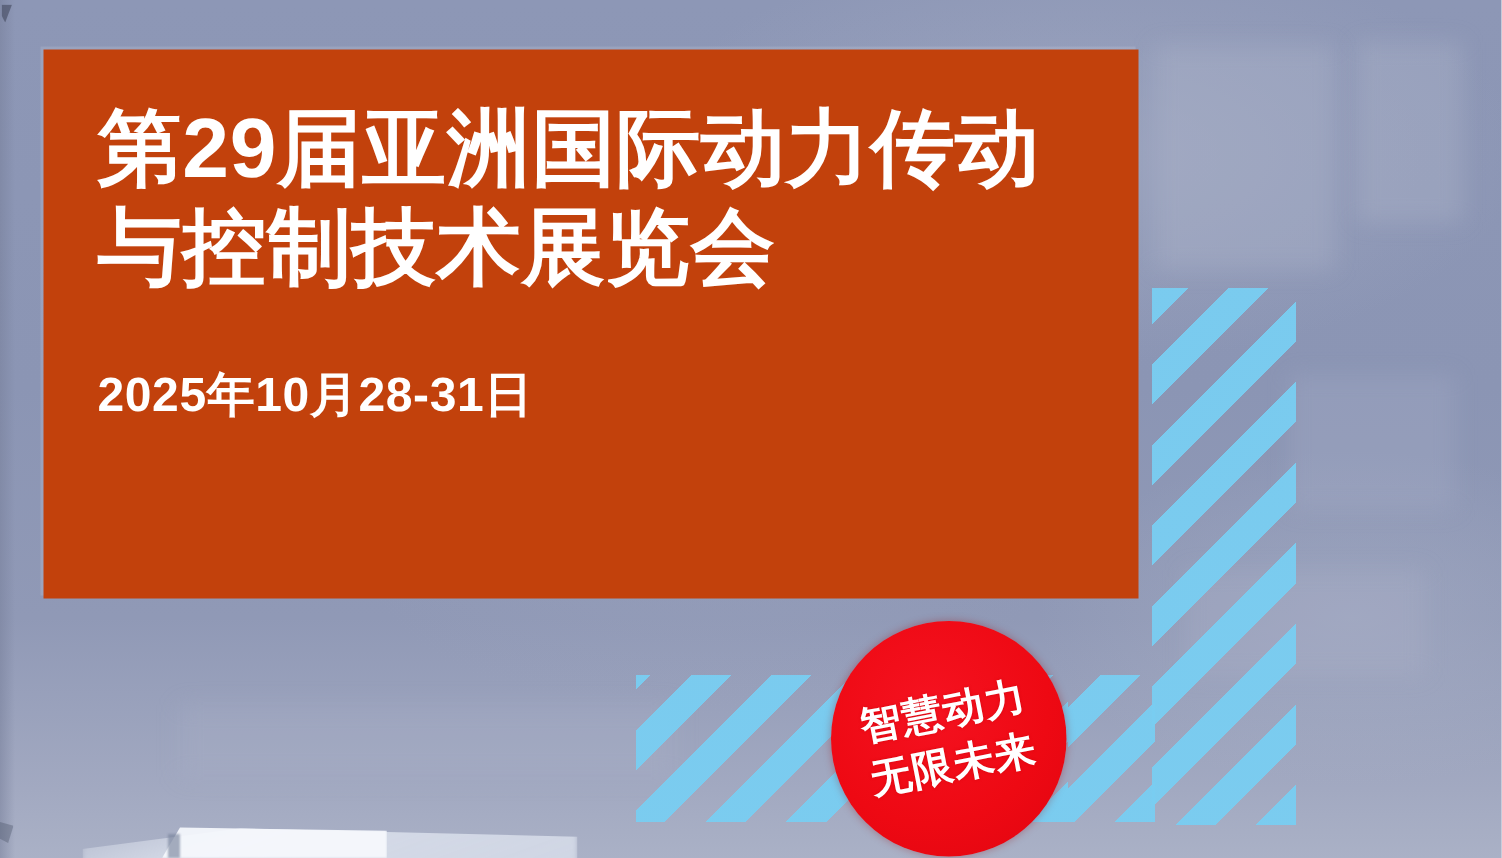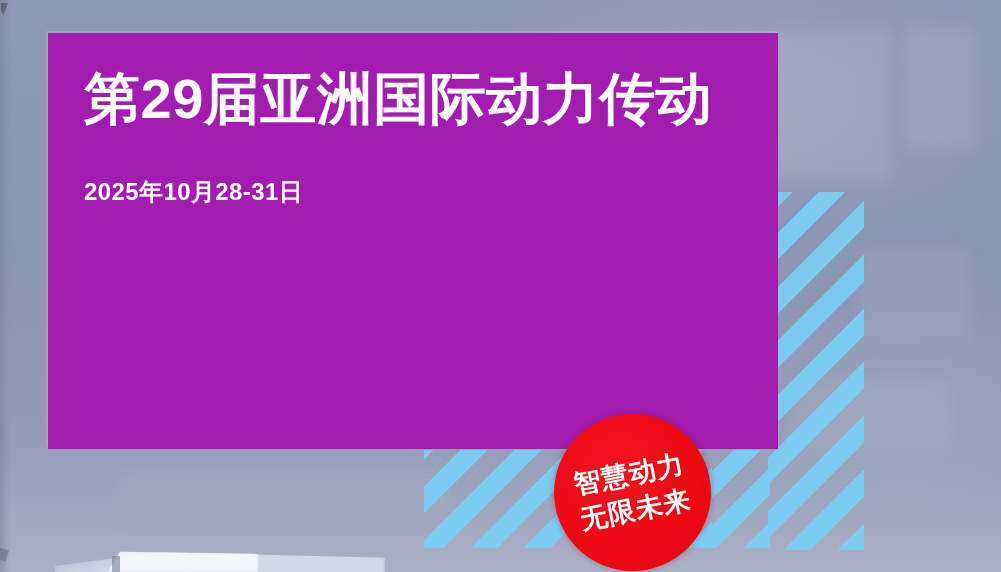--- a/index.html
+++ b/index.html
@@ -109,25 +109,25 @@
   .stripes.bottom-block-2 {
     left: 712px;
     top: 450px;
     width: 58px;
     height: 98px;
   }
 
   
   .blue-panel {
     position: absolute;
-    left: 48px;
+    left: 29px;
     top: 33px;
     width: 730px;
-    height: 416px;
-    background: #a21caf;
+    height: 366px;
+    background: #c2410c;
     box-shadow: -2px -2px 0 rgba(255,255,255,0.12);
   }
 
   .panel-inner {
     position: absolute;
     left: 36px;
     top: 34px;
     right: 20px;
   }
 
@@ -141,21 +141,21 @@
   }
   .title-line.l2 {
     margin-top: 2px;
   }
 
   .subtitle-wrap {
     margin-top: 46px;
   }
   .subtitle-line {
     color: #ffffff;
-    font-size: 24px;
+    font-size: 32px;
     line-height: 1.28;
     font-weight: bold;
     letter-spacing: 0.4px;
     white-space: nowrap;
   }
 
   
   .seal {
     position: absolute;
     left: 554px;
@@ -228,20 +228,21 @@
   <div class="bg-structure2"></div>
   <div class="bg-structure3"></div>
 
   <div class="stripes right-block"></div>
   <div class="stripes bottom-block"></div>
   <div class="stripes bottom-block-2"></div>
 
   <div class="blue-panel">
     <div class="panel-inner">
       <div class="title-line l1">第29届亚洲国际动力传动</div>
+      <div class="title-line l2">与控制技术展览会</div>
 
       <div class="subtitle-wrap">
         <div class="subtitle-line">2025年10月28-31日</div>
       </div>
     </div>
   </div>
 
   <div class="seal">
     <div class="seal-text">
       <div class="seal-line">智慧动力</div>

